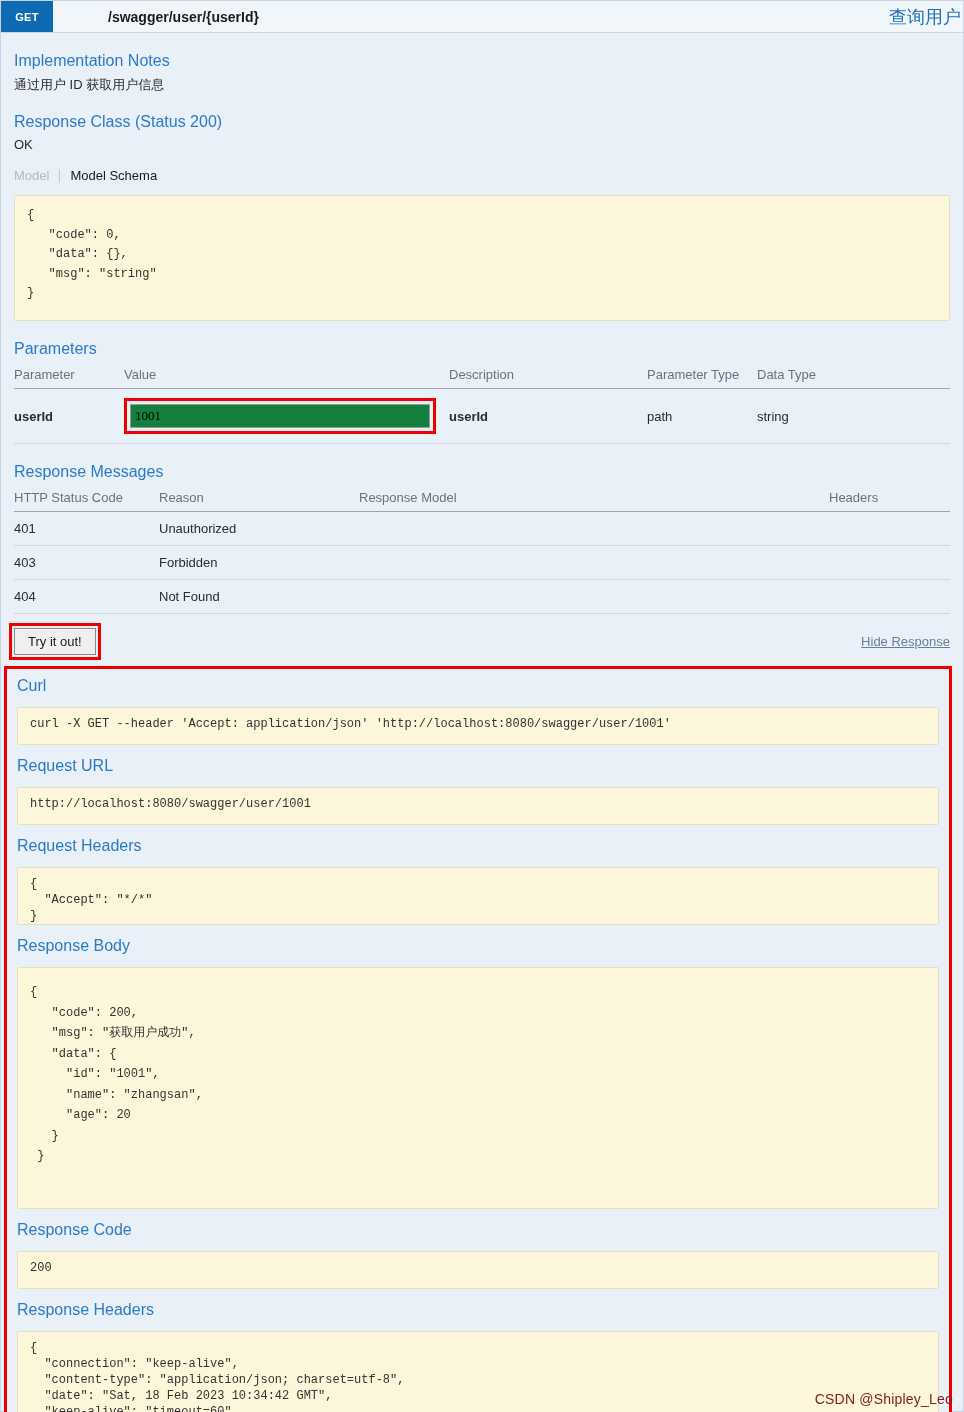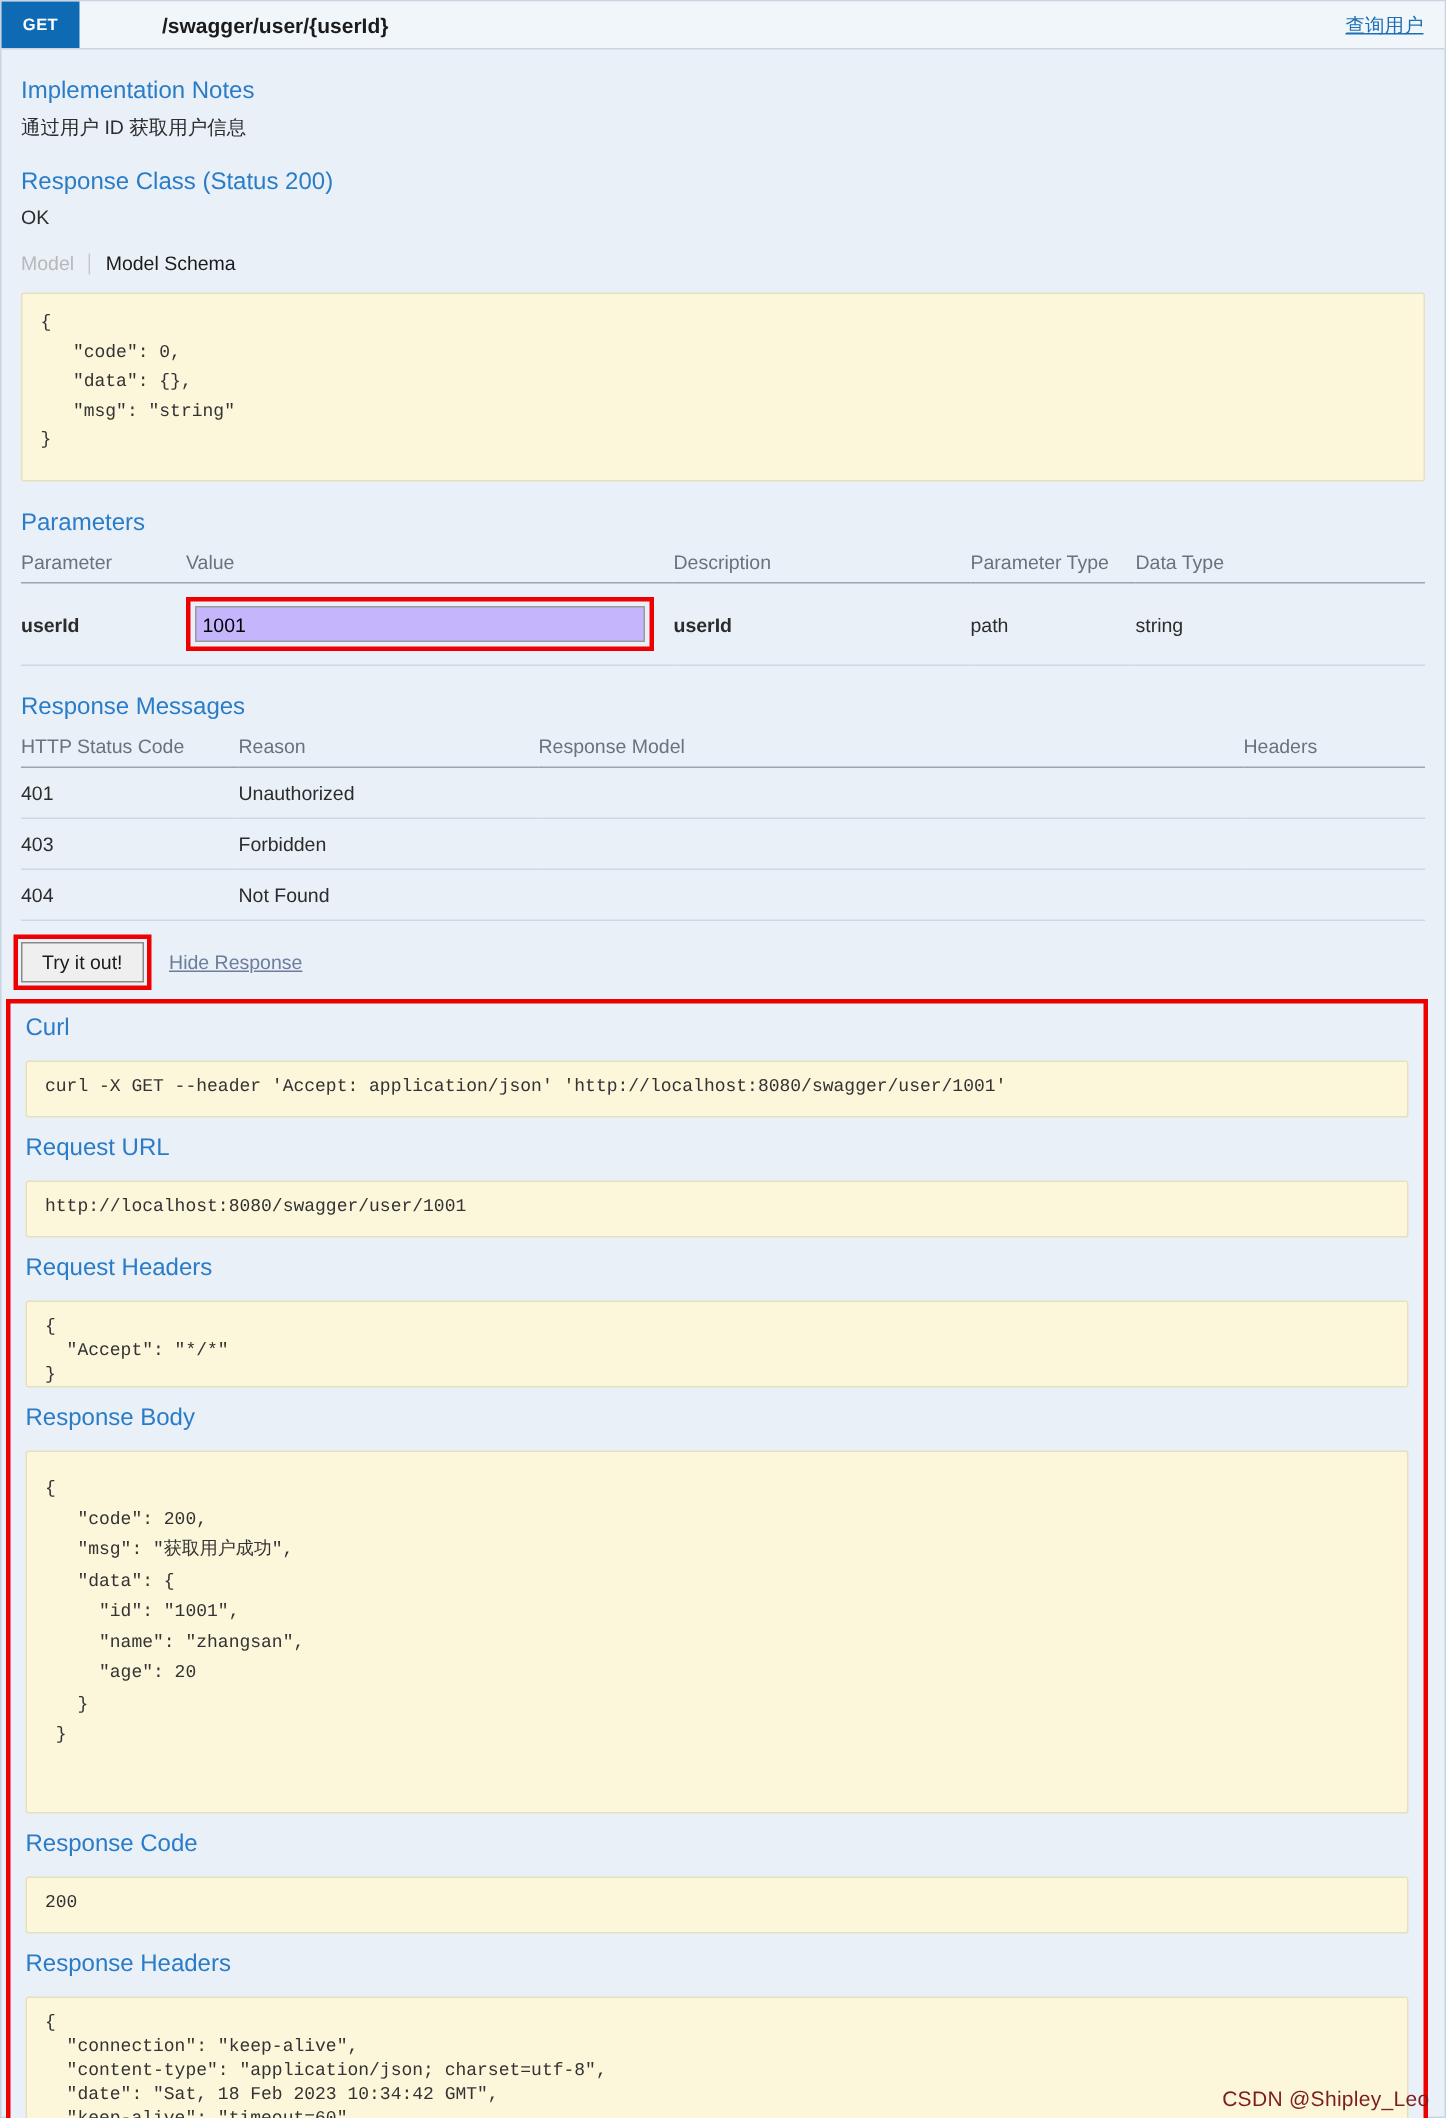--- a/index.html
+++ b/index.html
@@ -50,24 +50,23 @@
     display: flex;
     align-items: center;
     padding-left: 15px;
     font-size: 14px;
     color: #1b1b1b;
     font-weight: bold;
   }
   .op-summary {
     display: flex;
     align-items: center;
-    padding-right: 14px;
+    padding-right: 2px;
     color: #1f6fb4;
-    font-size: 13px;
-    text-decoration: underline;
+    font-size: 18px;
   }
 
   
   .op-body {
     padding: 0 13px;
   }
   h4.section {
     color: #2a7cc7;
     font-size: 16px;
     font-weight: normal;
@@ -158,39 +157,40 @@
   }
   table.grid tr:last-child td { border-bottom: 1px solid #cfd8e2; }
   td.param-name { font-weight: bold; color: #1b1b1b; }
   td.desc { font-weight: bold; color: #1b1b1b; }
 
   .param-input {
     box-sizing: border-box;
     width: 300px;
     height: 24px;
     padding: 2px 4px;
-    font-family: Liberation Sans, sans-serif;
+    font-family: Liberation Serif, serif;
     font-size: 13px;
     border: 1px solid #9a9a9a;
-    background: #c4b5fd;
+    background: #15803d;
     color: #000;
   }
   .input-wrap {
     display: inline-block;
     border: 3px solid #ee0000;
     padding: 3px;
     line-height: 0;
   }
 
   
   .try-row {
     display: flex;
     align-items: center;
     margin-top: 9px;
     margin-bottom: 6px;
+    justify-content: space-between;
   }
   .try-box {
     border: 3px solid #ee0000;
     padding: 2px;
     display: inline-block;
     line-height: 0;
     margin-left: -5px;
   }
   button.try-btn {
     font-family: "Liberation Sans", sans-serif;

